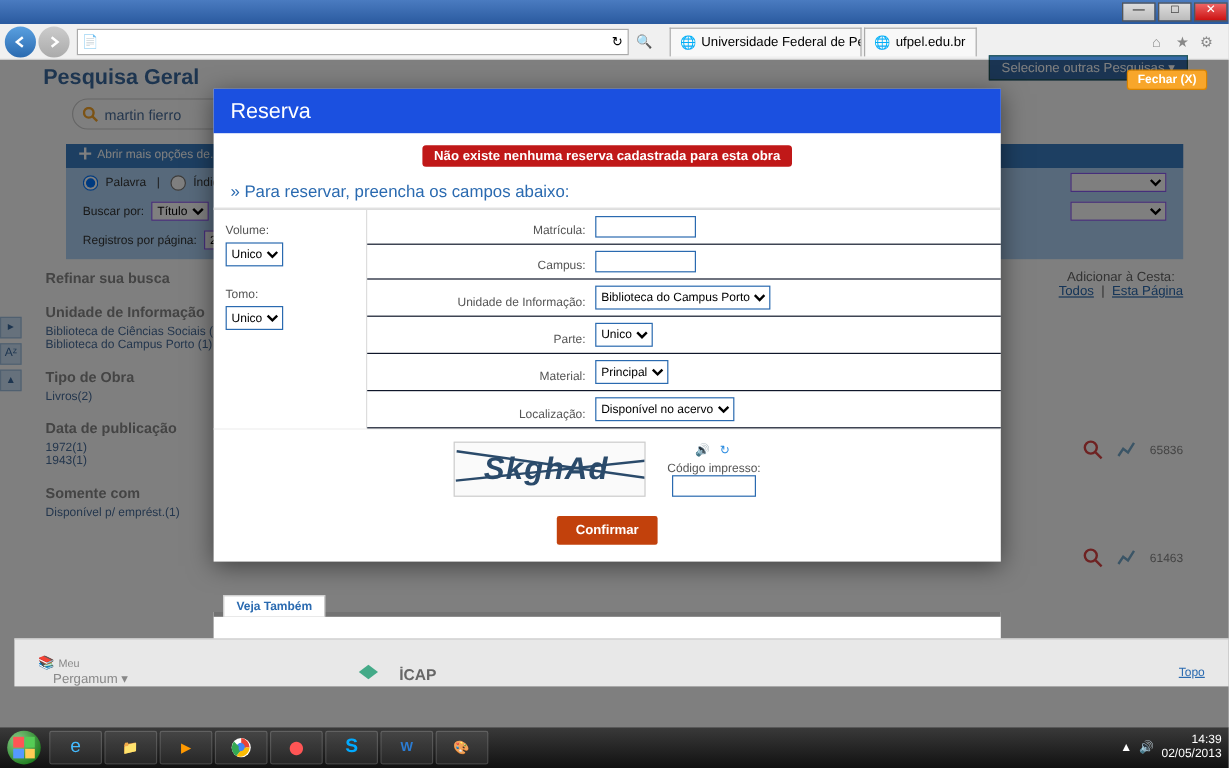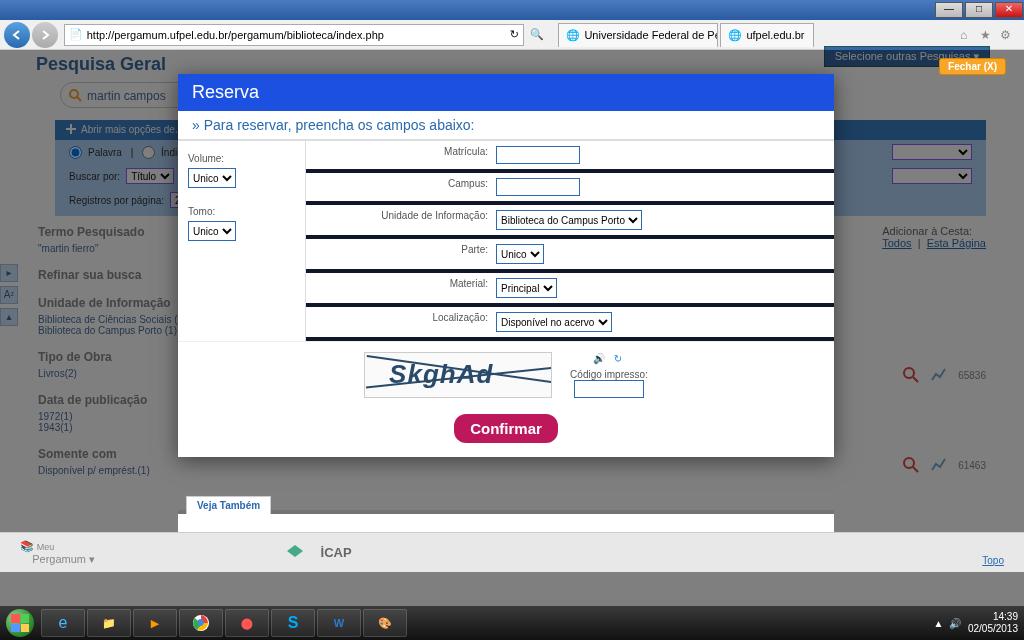--- a/index.html
+++ b/index.html
@@ -25,52 +25,52 @@
 .bg-row { padding: 4px 14px; font-size: 10px; color: #333; display: flex; align-items: center; gap: 6px; }
 .bg-sel { height: 16px; border: 1px solid #8b5cf6; background: #fff; font-size: 10px; }
 .close-btn { position: absolute; top: 8px; right: 18px; background: #f8a62a; color: #fff; font-size: 10px; font-weight: bold; padding: 2px 8px; border-radius: 3px; border: 1px solid #d98400; }
 .sel-outras { position: absolute; top: -4px; right: 34px; background: #3469a5; color: #fff; font-size: 11px; padding: 3px 10px; border: 1px solid #255; }
 .left-panel { position: absolute; top: 175px; left: 38px; width: 150px; color: #666; font-size: 11px; }
 .left-panel h4 { color: #888; font-size: 12px; margin-bottom: 4px; }
 .left-panel .link { color: #496e9c; font-size: 10px; }
 .left-panel .sec { margin-bottom: 14px; }
 .left-icons { position: absolute; top: 210px; left: 0; width: 20px; }
 .left-icons div { width: 18px; height: 18px; margin: 4px 0; background: #cde3f8; border: 1px solid #a0c0e0; font-size: 10px; color: #3a6aa0; text-align: center; line-height: 16px; }
-.right-panel { position: absolute; top: 175px; right: 38px; font-size: 11px; color: #666; }
+.right-panel { position: absolute; top: 175px; right: 38px; font-size: 11px; color: #666; text-align: center; }
 .right-panel .link { color: #2a6ab0; text-decoration: underline; }
 .result-row { position: absolute; right: 38px; height: 30px; display: flex; align-items: center; gap: 10px; }
 .result-row .ico { width: 18px; height: 18px; }
 .result-row .cnt { font-size: 10px; color: #888; }
 .modal { position: absolute; top: 24px; left: 178px; width: 656px; background: #fff; box-shadow: 0 4px 20px rgba(0,0,0,0.5); }
 .modal-head { background: #1b50e0; color: #fff; font-size: 18px; padding: 8px 14px; }
 .modal-alert { background: #c01818; color: #fff; font-size: 11px; font-weight: bold; padding: 3px 10px; border-radius: 3px; margin: 10px auto 6px; display: table; }
 .modal-sub { color: #2a6ab0; font-size: 14px; padding: 6px 14px; border-bottom: 1px solid #ddd; }
 .form-body { display: flex; border-top: 1px solid #ddd; }
 .form-left { width: 128px; border-right: 1px solid #ddd; padding: 8px 10px; }
 .form-left label { display: block; font-size: 10px; color: #555; margin: 4px 0; }
 .form-right { flex: 1; }
-.form-row { display: flex; align-items: flex-start; border-bottom: 4px solid #0f172a; padding: 5px 10px; }
+.form-row { display: flex; align-items: flex-end; border-bottom: 1px solid #0f172a; padding: 5px 10px; }
 .form-row label { width: 180px; text-align: right; font-size: 10px; color: #555; padding-right: 8px; }
 .tx { border: 1px solid #2a6ab0; height: 18px; width: 84px; font-size: 10px; padding: 0 2px; }
 .sl { border: 1px solid #2a6ab0; height: 20px; font-size: 10px; background: #fff; }
 .captcha-row { display: flex; align-items: center; justify-content: center; gap: 18px; padding: 10px; border-top: 1px solid #eee; }
-.captcha-img { width: 188px; height: 46px; border: 1px solid #ccc; background: #fafafa; position: relative; overflow: hidden; }
+.captcha-img { width: 160px; height: 46px; border: 1px solid #ccc; background: #fafafa; position: relative; overflow: hidden; }
 .captcha-img .txt { position: absolute; top: 6px; left: 24px; font-size: 26px; font-weight: bold; color: #2a4a6a; font-style: italic; letter-spacing: 1px; }
 .captcha-img .ln { position: absolute; width: 200%; height: 2px; background: #2a4a6a; }
 .captcha-side { font-size: 10px; color: #555; text-align: center; }
 .captcha-side .icos { display: flex; gap: 4px; justify-content: center; margin-bottom: 2px; }
 .captcha-side .icos span { width: 14px; height: 14px; display: inline-block; }
-.confirm { display: block; margin: 6px auto 14px; background: #be185d; color: #fff; border: none; padding: 6px 16px; font-size: 15px; font-weight: bold; border-radius: 12px; }
+.confirm { display: block; margin: 6px auto 14px; background: #c2410c; color: #fff; border: none; padding: 6px 16px; font-size: 11px; font-weight: bold; border-radius: 2px; }
 .footer-tabs { position: absolute; top: 460px; left: 178px; width: 656px; background: #fff; border-top: 4px solid #737373; }
 .ft-tab { display: inline-block; background: #fff; border: 1px solid #ccc; border-bottom: none; padding: 3px 10px; font-size: 10px; color: #2a6ab0; font-weight: bold; position: relative; top: -18px; left: 8px; }
 .ft-links { padding: 0 10px 10px; font-size: 10px; }
 .ft-links a { color: #2a6ab0; text-decoration: underline; margin: 0 2px; }
 .ft-links span { color: #aaa; margin: 0 3px; }
 .ft-links a.active { color: #c01818; }
-.bottom-bar { position: absolute; bottom: 34px; left: 0; right: 0; height: 40px; background: #e8e8e8; border-top: 1px solid #ccc; display: flex; align-items: center; padding: 0 20px; }
+.bottom-bar { position: absolute; bottom: 34px; left: 12px; right: 0; height: 40px; background: #e8e8e8; border-top: 1px solid #ccc; display: flex; align-items: flex-end; padding: 0 20px; }
 .perg-logo { color: #888; font-size: 11px; }
 .icap { margin-left: 190px; display: flex; align-items: center; gap: 16px; color: #666; font-weight: bold; font-size: 13px; }
 .topo { position: absolute; right: 20px; bottom: 40px; color: #2a6ab0; font-size: 10px; text-decoration: underline; }
 .taskbar { position: absolute; bottom: 0; left: 0; right: 0; height: 34px; background: linear-gradient(#3a3a3a,#111); display: flex; align-items: center; }
 .start { width: 40px; height: 34px; display: flex; align-items: center; justify-content: center; }
 .start-orb { width: 28px; height: 28px; border-radius: 50%; background: radial-gradient(circle at 30% 30%, #8c8,#060); display: grid; grid-template: 1fr 1fr/1fr 1fr; gap: 1px; padding: 5px; }
 .start-orb span:nth-child(1){background:#f55}.start-orb span:nth-child(2){background:#5c5}.start-orb span:nth-child(3){background:#59f}.start-orb span:nth-child(4){background:#fc5}
 .tb-item { width: 44px; height: 28px; margin: 0 1px; background: rgba(255,255,255,0.08); border: 1px solid rgba(255,255,255,0.15); border-radius: 2px; display: flex; align-items: center; justify-content: center; }
 .tray { margin-left: auto; display: flex; align-items: center; color: #fff; font-size: 10px; padding: 0 6px; gap: 6px; }
 .clock { text-align: right; line-height: 12px; }
@@ -92,42 +92,41 @@
         <path d="M8 2 L3 6 L8 10" stroke="#fff" stroke-width="2" fill="none"></path>
       </svg>
     </div>
   <div class="nav-btn" style="background:linear-gradient(#ccc,#aaa)">
       <svg width="12" height="12">
         <path d="M4 2 L9 6 L4 10" stroke="#fff" stroke-width="2" fill="none"></path>
       </svg>
     </div>
   <div class="addrbar">
     <span style="margin-right:4px">📄</span>
-    <span>http://pergamum.ufpel.edu.br/pergamum/biblioteca/index.php</span>
     <span style="margin-left:auto">↻</span>
   </div>
   <span style="margin:0 6px">🔍</span>
   <div class="tabs">
     <div class="tab-ie">🌐 <span style="margin-left:4px">Universidade Federal de Pel...</span> </div>
     <div class="tab-ie">🌐 <span style="margin-left:4px">ufpel.edu.br</span></div>
   </div>
   <div class="toolbar-icons">
     <span style="color:#888">⌂</span>
     <span style="color:#888">★</span>
     <span style="color:#888">⚙</span>
   </div>
 </div>
 
 <div class="page">
   <div class="sel-outras"><span>Selecione outras Pesquisas</span> ▾</div>
   <div class="bg-header">Pesquisa Geral</div>
   <div class="bg-search"><svg width="14" height="14" style="position:absolute;left:8px;top:6px">
         <circle cx="5" cy="5" r="4" stroke="#f8a62a" fill="none" stroke-width="2"></circle>
         <line x1="8" y1="8" x2="12" y2="12" stroke="#f8a62a" stroke-width="2"></line>
-      </svg><span>martin campos</span></div>
+      </svg><span>martin fierro</span></div>
   <div class="bg-bar">
     <div class="bg-bar-top"><svg width="12" height="12">
           <path d="M6 1v10M1 6h10" stroke="#fff" stroke-width="2"></path>
         </svg><span>Abrir mais opções de...</span></div>
     <div class="bg-row"><input type="radio" checked="" style=""> <span>Palavra</span> &nbsp;|&nbsp; <input type="radio" style=""> <span>Índic...</span><select class="bg-sel" style="margin-left:auto;width:80px"><option></option></select></div>
     <div class="bg-row">
         <span>Buscar por:</span> 
         <select class="bg-sel"><option>Título</option></select>
         <select class="bg-sel" style="margin-left:auto;width:80px"><option></option></select>
       </div>
@@ -138,24 +137,20 @@
   </div>
 
   <div class="left-icons">
     <div>▸</div>
     <div>Aᶻ</div>
     <div>▴</div>
   </div>
 
   <div class="left-panel">
     <div class="sec">
-        <h4>Termo Pesquisado</h4>
-        <div class="link">"martin fierro"</div>
-      </div>
-    <div class="sec">
         <h4>Refinar sua busca</h4>
       </div>
     <div class="sec">
         <h4>Unidade de Informação</h4>
         <div class="link">Biblioteca de Ciências Sociais (1)</div>
         <div class="link">Biblioteca do Campus Porto (1)</div>
       </div>
     <div class="sec">
         <h4>Tipo de Obra</h4>
         <div class="link">Livros(2)</div>
@@ -194,20 +189,21 @@
         <path d="M2 14 L6 8 L10 11 L15 3" stroke="#7ac" fill="none" stroke-width="2"></path>
       </svg>
       <span class="cnt">61463</span>
     </div>
 
   <div class="overlay"></div>
   <div class="close-btn">Fechar (X)</div>
 
   <div class="modal">
     <div class="modal-head">Reserva</div>
+    <div class="modal-alert">Não existe nenhuma reserva cadastrada para esta obra</div>
     <div class="modal-sub">» Para reservar, preencha os campos abaixo:</div>
     <div class="form-body">
       <div class="form-left">
         <label>Volume:</label>
         <select class="sl"><option>Unico</option></select>
         <label style="margin-top:18px">Tomo:</label>
         <select class="sl"><option>Unico</option></select>
       </div>
       <div class="form-right">
         <div class="form-row">

